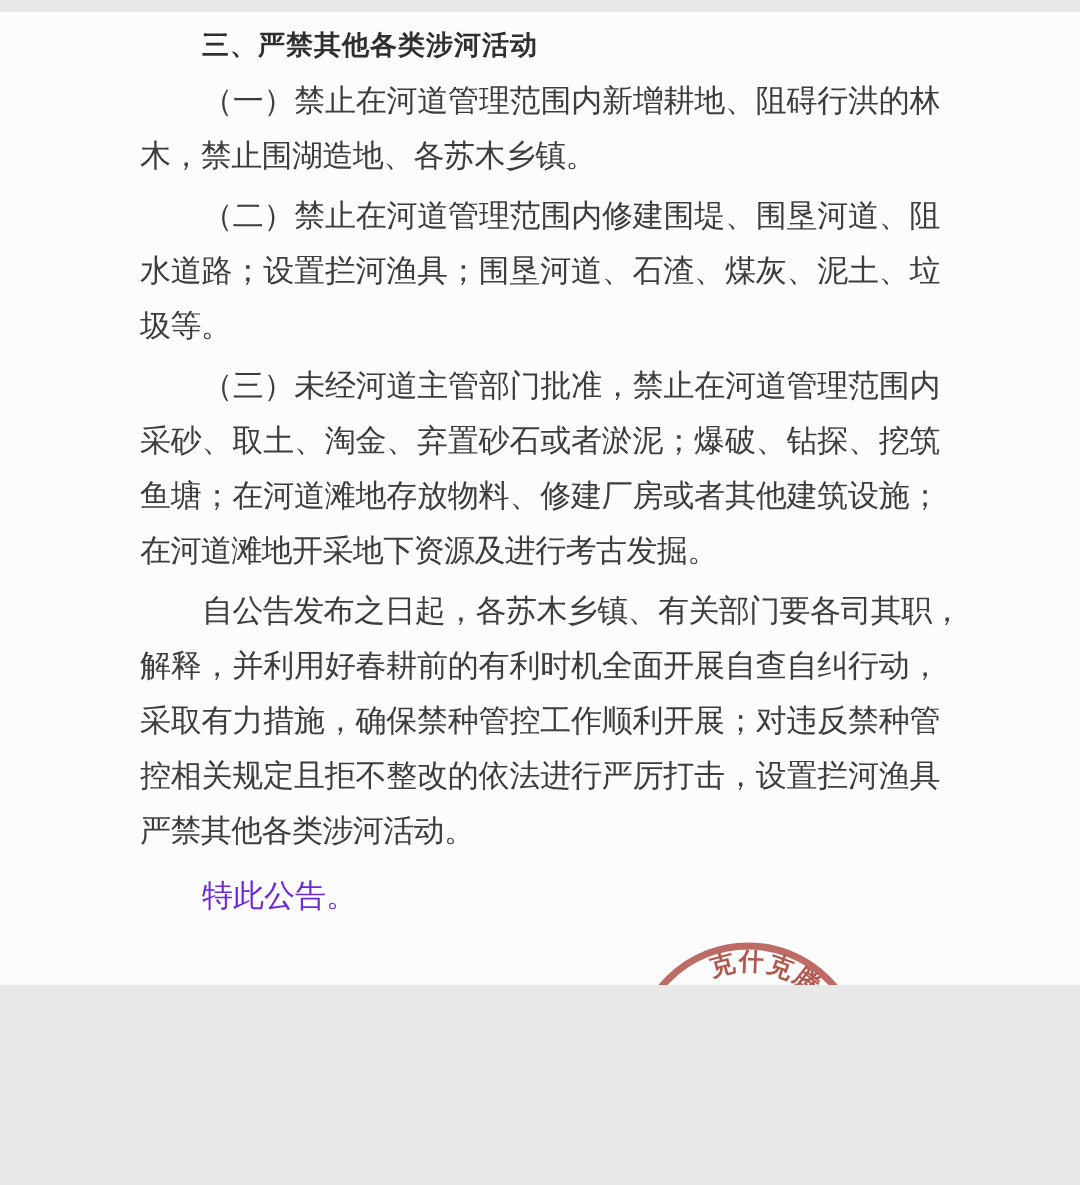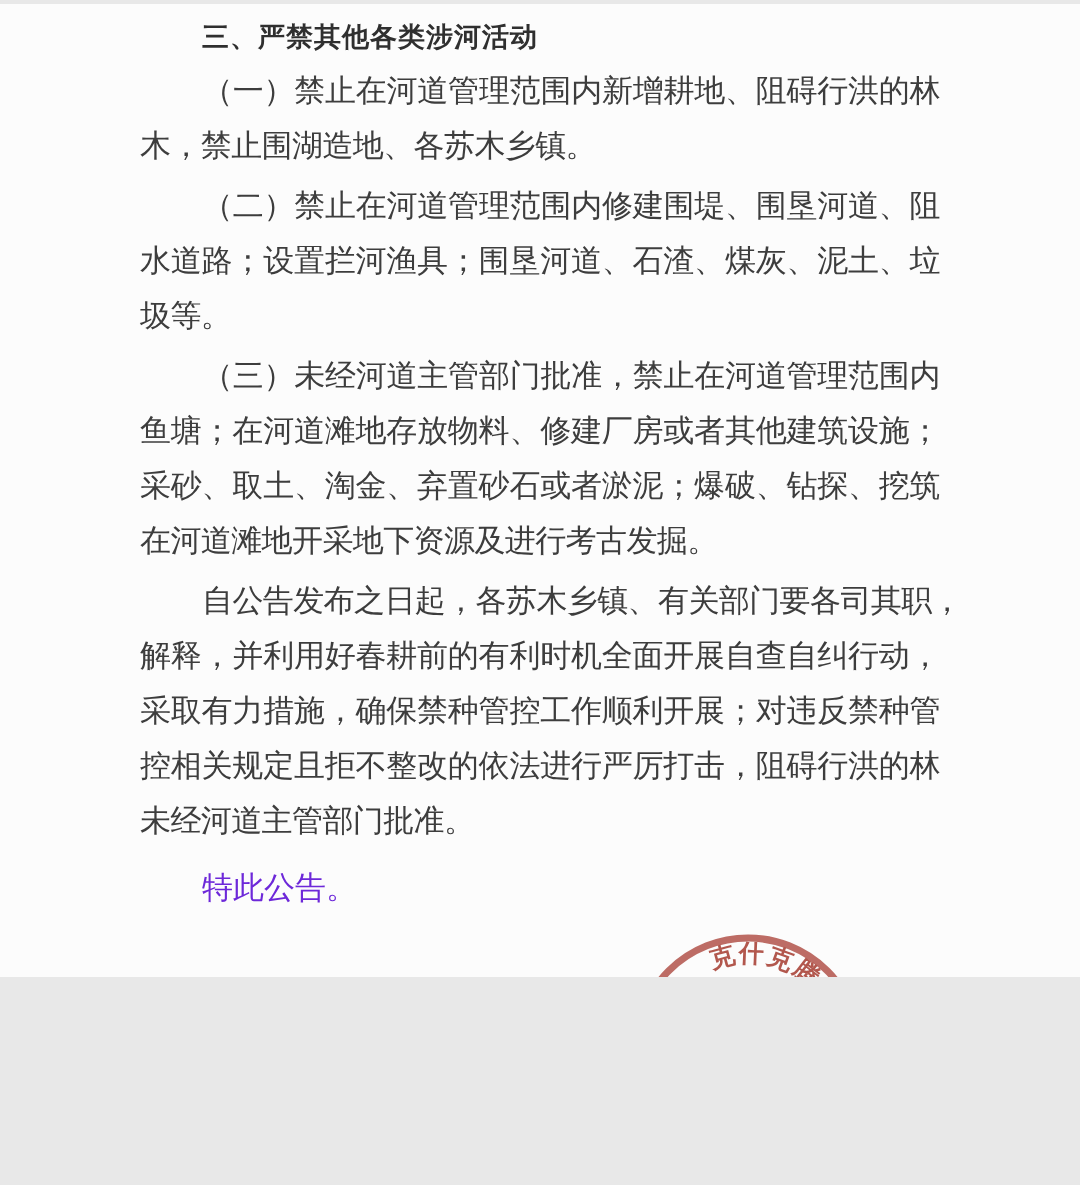--- a/index.html
+++ b/index.html
@@ -1,21 +1,21 @@
 <!DOCTYPE html>
 <html><head>
 <meta charset="utf-8">
 <style>
   html,body { margin:0; padding:0; }
   body { background:#e8e8e8; }
   .page {
     position: relative;
     width: 1080px;
     height: 973px;
-    margin: 4px auto;
+    margin: 12px auto;
     background: #fcfcfc;
     overflow: hidden;
     font-family: "Liberation Serif", "DejaVu Serif", serif;
   }
   .content {
     position: absolute;
     left: 140px;
     top: 6px;
     width: 800px;
   }
@@ -33,21 +33,20 @@
   .para .tline {
     font-size: 31px;
     letter-spacing: -0.6px;
     line-height: 55px;
     height: 55px;
     color: #3d3d3d;
     text-align: justify;
     text-align-last: justify;
     text-justify: inter-character;
     white-space: nowrap;
-    font-family: Liberation Mono, monospace;
   }
   .para .tline.tlast { text-align-last: left; }
   .para .tline.tfirst { text-indent: 62px; }
   .closing {
     margin-top: 10px;
     font-size: 31px;
     color: #6d28d9;
     line-height: 55px;
     height: 55px;
     text-indent: 62px;
@@ -89,30 +88,30 @@
         <div class="tline tfirst">（一）禁止在河道管理范围内新增耕地、阻碍行洪的林</div>
         <div class="tline tlast">木，禁止围湖造地、各苏木乡镇。</div>
       </div>
     <div class="para">
         <div class="tline tfirst">（二）禁止在河道管理范围内修建围堤、围垦河道、阻</div>
         <div class="tline">水道路；设置拦河渔具；围垦河道、石渣、煤灰、泥土、垃</div>
         <div class="tline tlast">圾等。</div>
       </div>
     <div class="para">
         <div class="tline tfirst">（三）未经河道主管部门批准，禁止在河道管理范围内</div>
+        <div class="tline">采砂、取土、淘金、弃置砂石或者淤泥；爆破、钻探、挖筑</div>
         <div class="tline">鱼塘；在河道滩地存放物料、修建厂房或者其他建筑设施；</div>
-        <div class="tline">采砂、取土、淘金、弃置砂石或者淤泥；爆破、钻探、挖筑</div>
         <div class="tline tlast">在河道滩地开采地下资源及进行考古发掘。</div>
       </div>
     <div class="para">
         <div class="tline tfirst">自公告发布之日起，各苏木乡镇、有关部门要各司其职，</div>
         <div class="tline">解释，并利用好春耕前的有利时机全面开展自查自纠行动，</div>
         <div class="tline">采取有力措施，确保禁种管控工作顺利开展；对违反禁种管</div>
-        <div class="tline">控相关规定且拒不整改的依法进行严厉打击，阻碍行洪的林</div>
-        <div class="tline tlast">未经河道主管部门批准。</div>
+        <div class="tline">控相关规定且拒不整改的依法进行严厉打击，设置拦河渔具</div>
+        <div class="tline tlast">严禁其他各类涉河活动。</div>
       </div>
     <div class="closing">特此公告。</div>
   </div>
 
   <div class="signature">克什克腾旗人民政府</div>
   <div class="issue-date">2026 年 3 月 9 日</div>
 
   <svg class="seal" width="244" height="244" viewBox="0 0 244 244">
     <defs>
       <path id="star" d="M0,-1 L0.224,-0.309 L0.951,-0.309 L0.363,0.118 L0.588,0.809 L0,0.382 L-0.588,0.809 L-0.363,0.118 L-0.951,-0.309 L-0.224,-0.309 Z"></path>

